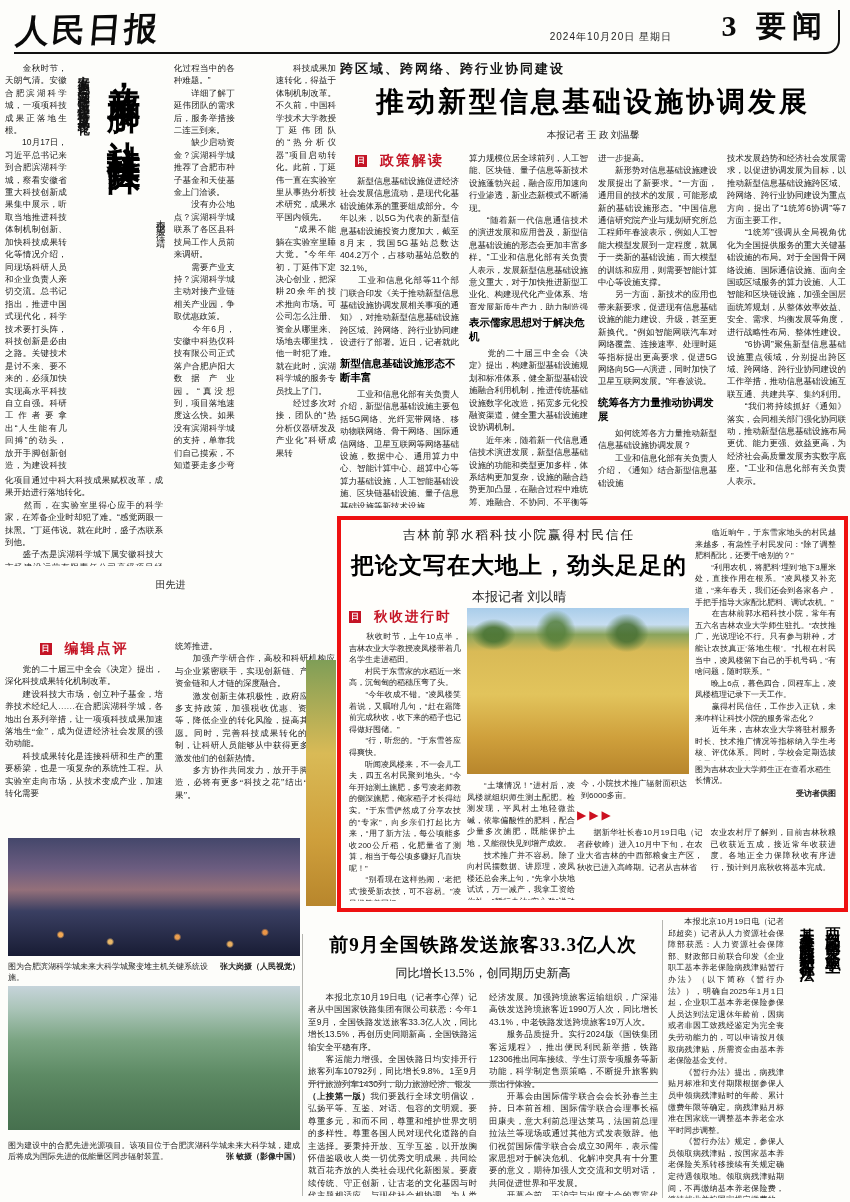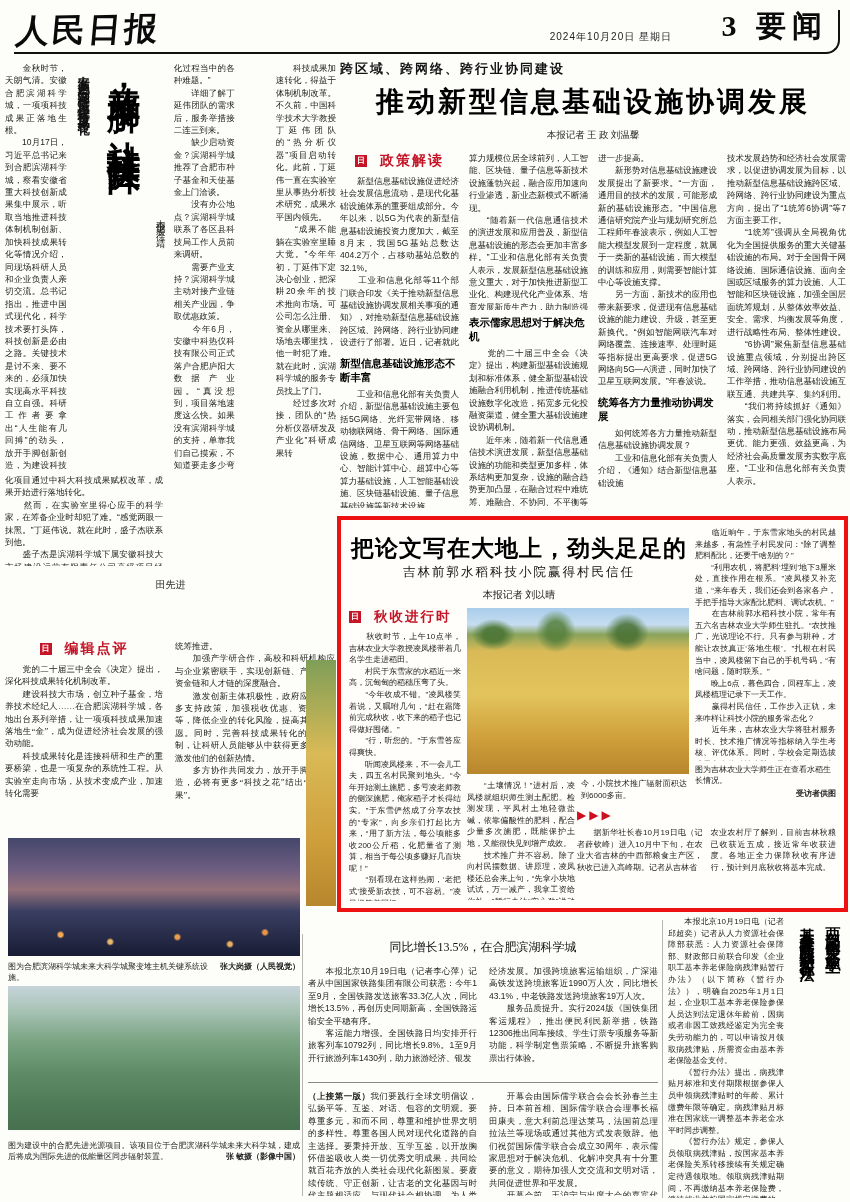--- a/index.html
+++ b/index.html
@@ -169,23 +169,23 @@
 　　“6协调”聚焦新型信息基础设施重点领域，分别提出跨区域、跨网络、跨行业协同建设的工作举措，推动信息基础设施互联互通、共建共享、集约利用。
 　　“我们将持续抓好《通知》落实，会同相关部门强化协同联动，推动新型信息基础设施布局更优、能力更强、效益更高，为经济社会高质量发展夯实数字底座。”工业和信息化部有关负责人表示。</div>
     </div>
   </div>
 
   <div class="ph ph-rice-strip" style="left:306px; top:660px; width:30px; height:246px;"></div>
 
   <div class="abs" style="left:337px; top:516px; width:511px; height:396px; border:4px solid #ee1111; background:#fffefb;">
 
     <div class="abs" style="left:8px; top:7px; width:340px; text-align:center;">
+      <div style="font-size:12.5px; letter-spacing:2px; color:#111;">吉林前郭水稻科技小院赢得村民信任</div>
       <div style="font-size:23px; font-weight:900; letter-spacing:1px; margin-top:6px; color:#000;">把论文写在大地上，劲头足足的</div>
-      <div style="font-size:12.5px; letter-spacing:2px; color:#111;">吉林前郭水稻科技小院赢得村民信任</div>
-      <div class="serif" style="font-size:10px; margin-top:7px; color:#222;text-align:center;">本报记者  刘以晴</div>
+      <div class="serif" style="font-size:13px; margin-top:7px; color:#222;text-align:center;">本报记者  刘以晴</div>
     </div>
 
     <div class="abs" style="left:8px; top:88px; width:112px;">
       <div class="badge-row" style="justify-content:flex-start;">
         <span class="pd-logo">日</span>
         <span class="badge-text" style="font-size:13.5px;">秋收进行时</span>
       </div>
       <div class="coltext small" style="height:270px;">　　秋收时节，上午10点半，吉林农业大学教授凌凤楼带着几名学生走进稻田。
 　　村民于东雪家的水稻近一米高，沉甸甸的稻穗压弯了头。
 　　“今年收成不错。”凌凤楼笑着说，又嘱咐几句，“赶在霜降前完成秋收，收下来的稻子也记得做好囤储。”
@@ -219,21 +219,22 @@
         <div class="coltext small" style="flex:1; height:50px;">　　据新华社长春10月19日电（记者薛钦峰）进入10月中下旬，在农业大省吉林的中西部粮食主产区，秋收已进入高峰期。记者从吉林省</div>
         <div class="coltext small" style="flex:1; height:50px;">农业农村厅了解到，目前吉林秋粮已收获近五成，接近常年收获进度。各地正全力保障秋收有序进行，预计到月底秋收将基本完成。</div>
       </div>
     </div>
   </div>
 
   <div class="divider-v" style="left:302px; top:934px; height:262px;"></div>
   <div class="divider-v" style="left:662px; top:920px; height:278px;"></div>
 
   <div class="abs" style="left:308px; top:932px; width:350px;">
-    <div class="serif" style="text-align:center; font-size:12px; margin-top:7px; color:#111;">同比增长13.5%，在合肥滨湖科学城</div>
+    <div class="big-serif-headline" style="font-size:19px; letter-spacing:1px;">前9月全国铁路发送旅客33.3亿人次</div>
+    <div class="serif" style="text-align:center; font-size:12px; margin-top:7px; color:#111;">同比增长13.5%，创同期历史新高</div>
     <div style="display:flex; gap:12px; margin-top:9px;">
       <div class="coltext" style="flex:1; height:100px;">　　本报北京10月19日电（记者李心萍）记者从中国国家铁路集团有限公司获悉：今年1至9月，全国铁路发送旅客33.3亿人次，同比增长13.5%，再创历史同期新高，全国铁路运输安全平稳有序。
 　　客运能力增强。全国铁路日均安排开行旅客列车10792列，同比增长9.8%。1至9月开行旅游列车1430列，助力旅游经济、银发</div>
       <div class="coltext" style="flex:1; height:100px;">经济发展。加强跨境旅客运输组织，广深港高铁发送跨境旅客近1990万人次，同比增长43.1%，中老铁路发送跨境旅客19万人次。
 　　服务品质提升。实行2024版《国铁集团客运规程》，推出便民利民新举措，铁路12306推出同车接续、学生订票专项服务等新功能，科学制定售票策略，不断提升旅客购票出行体验。</div>
     </div>
   </div>
 
   <div class="abs" style="left:308px; top:1082px; width:350px; border-top:1px solid #888; padding-top:7px;">
     <div style="display:flex; gap:12px;">

